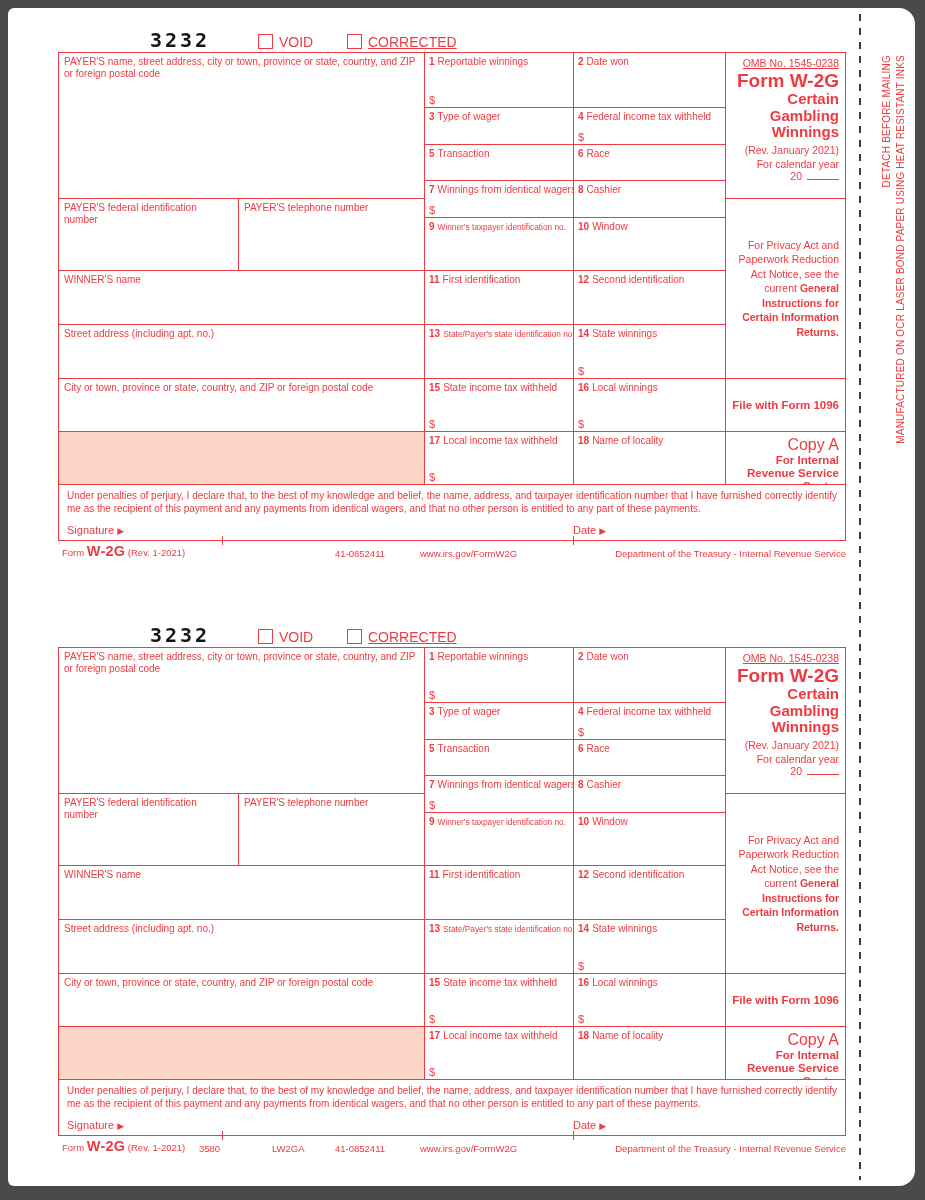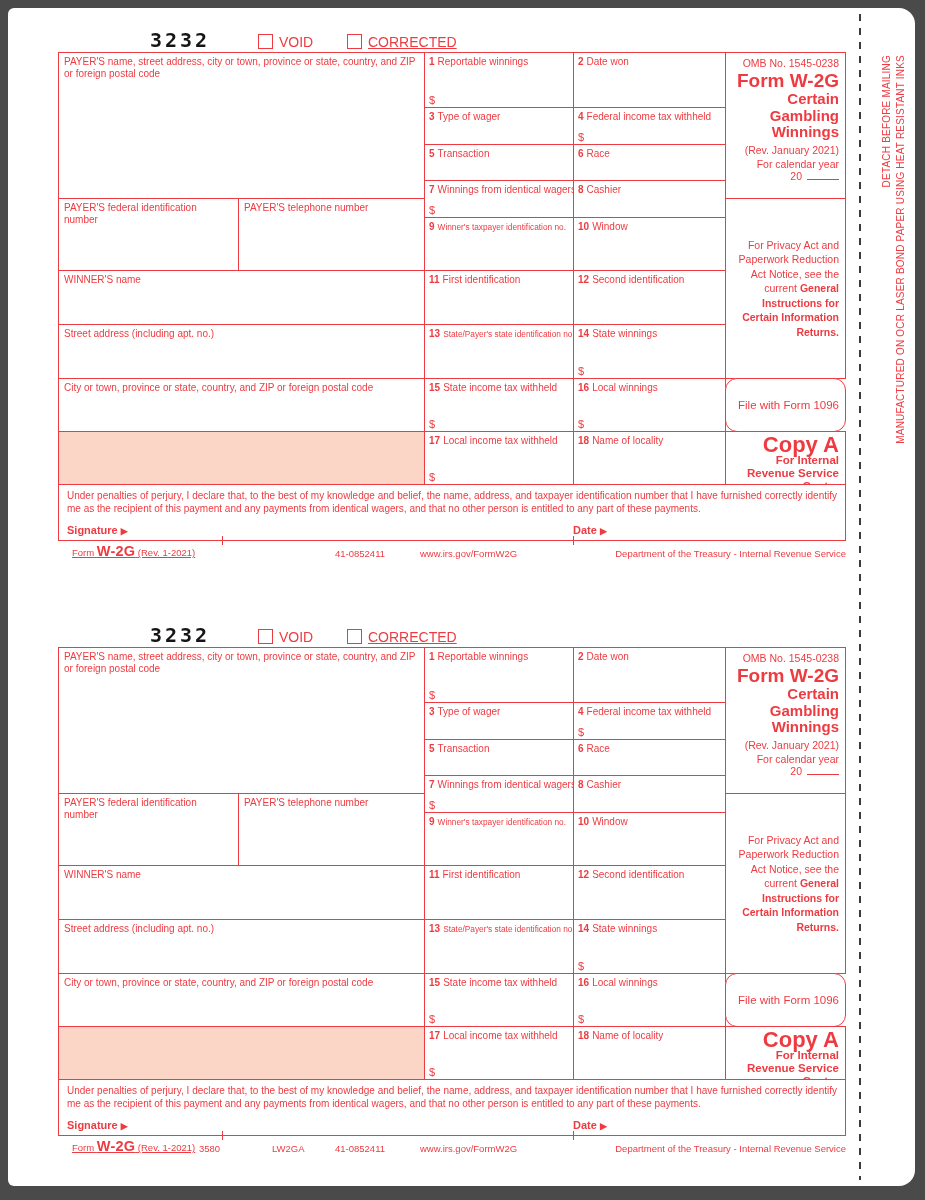--- a/index.html
+++ b/index.html
@@ -26,46 +26,46 @@
   .cell { position:absolute; border:1px solid var(--red); background:#fff; }
   .cell.shaded { background:var(--pink); }
   .llabel { color:var(--red); font-size:10px; line-height:12px; padding:3px 5px; }
   .blabel { color:var(--red); font-size:10px; line-height:11px; padding:3px 0 0 4px; white-space:nowrap; overflow:hidden; }
   .blabel b { font-size:10px; margin-right:3px; }
   .blabel.small span { font-size:8.3px; }
   .dollar { position:absolute; left:4px; bottom:1px; color:var(--red); font-size:11px; }
 
   
   .hdrcell { padding:4px 6px; text-align:right; color:var(--red); }
-  .omb { font-size:10.5px; margin-bottom:1px; }
+  .omb { font-size:10.5px; margin-bottom:1px;text-decoration:underline; }
   .ftitle { font-size:19px; font-weight:bold; line-height:21px; }
   .fsub { font-size:15px; font-weight:bold; line-height:16.5px; margin-bottom:3px; }
   .frev { font-size:10.5px; margin-bottom:2px; }
   .fcal { font-size:10.5px; }
   .yearline { display:inline-block; width:32px; border-bottom:1.2px solid var(--red); margin-left:5px; }
   .privacy { display:flex; align-items:center; justify-content:center; padding:4px 6px; }
   .privacy-text { color:var(--red); font-size:10.5px; line-height:14.5px; text-align:right; }
   .file1096 { display:flex; align-items:center; justify-content:flex-end; padding:4px 6px;
-              color:var(--red); font-weight:normal; font-size:11.5px; text-align:right;border-radius:12px; }
+              color:var(--red); font-weight:bold; font-size:11.5px; text-align:right; }
   .copya { padding:3px 6px; text-align:right; color:var(--red); }
-  .copya-big { font-size:22px; font-weight:bold; line-height:19px; }
+  .copya-big { font-size:16px; font-weight:normal; line-height:19px; }
   .copya-sub { font-size:11.5px; font-weight:bold; line-height:13px; }
 
   
   .perjury-text { color:var(--red); font-size:10px; line-height:13px; text-align:justify; padding:4px 8px 0 8px; }
-  .sig { position:absolute; bottom:4px; color:var(--red); font-weight:bold; font-size:11px; }
+  .sig { position:absolute; bottom:4px; color:var(--red); font-weight:normal; font-size:11px; }
   .sig-l { left:8px; } .sig-d { left:514px; }
   .arrow { font-size:9px; }
   .tick { position:absolute; width:1px; height:9px; background:var(--red); bottom:-5px; }
   .tick1 { left:163px; } .tick2 { left:514px; }
 
   
   .footer { position:absolute; top:511px; left:0; width:788px; height:16px; color:var(--red); font-size:9.5px; }
   .footer > span { position:absolute; bottom:0; white-space:nowrap; }
-  .f-form { left:14px;text-decoration:underline; }
+  .f-form { left:4px; }
   .f-form b { font-size:14.5px; letter-spacing:0.2px; }
   .f-cat { left:141px; } .f-sw { left:214px; } .f-code { left:277px; } .f-url { left:362px; }
   .f-dept { right:0; }
 
   .donotcut { position:absolute; top:552px; left:50px; width:788px; text-align:center;
               color:var(--red); font-weight:bold; font-size:15px; }
 
   
   .dashline { position:absolute; left:851px; top:6px; width:2px; height:1166px;
               background:repeating-linear-gradient(180deg,#3b3b3b 0 7px,transparent 7px 14px); }

